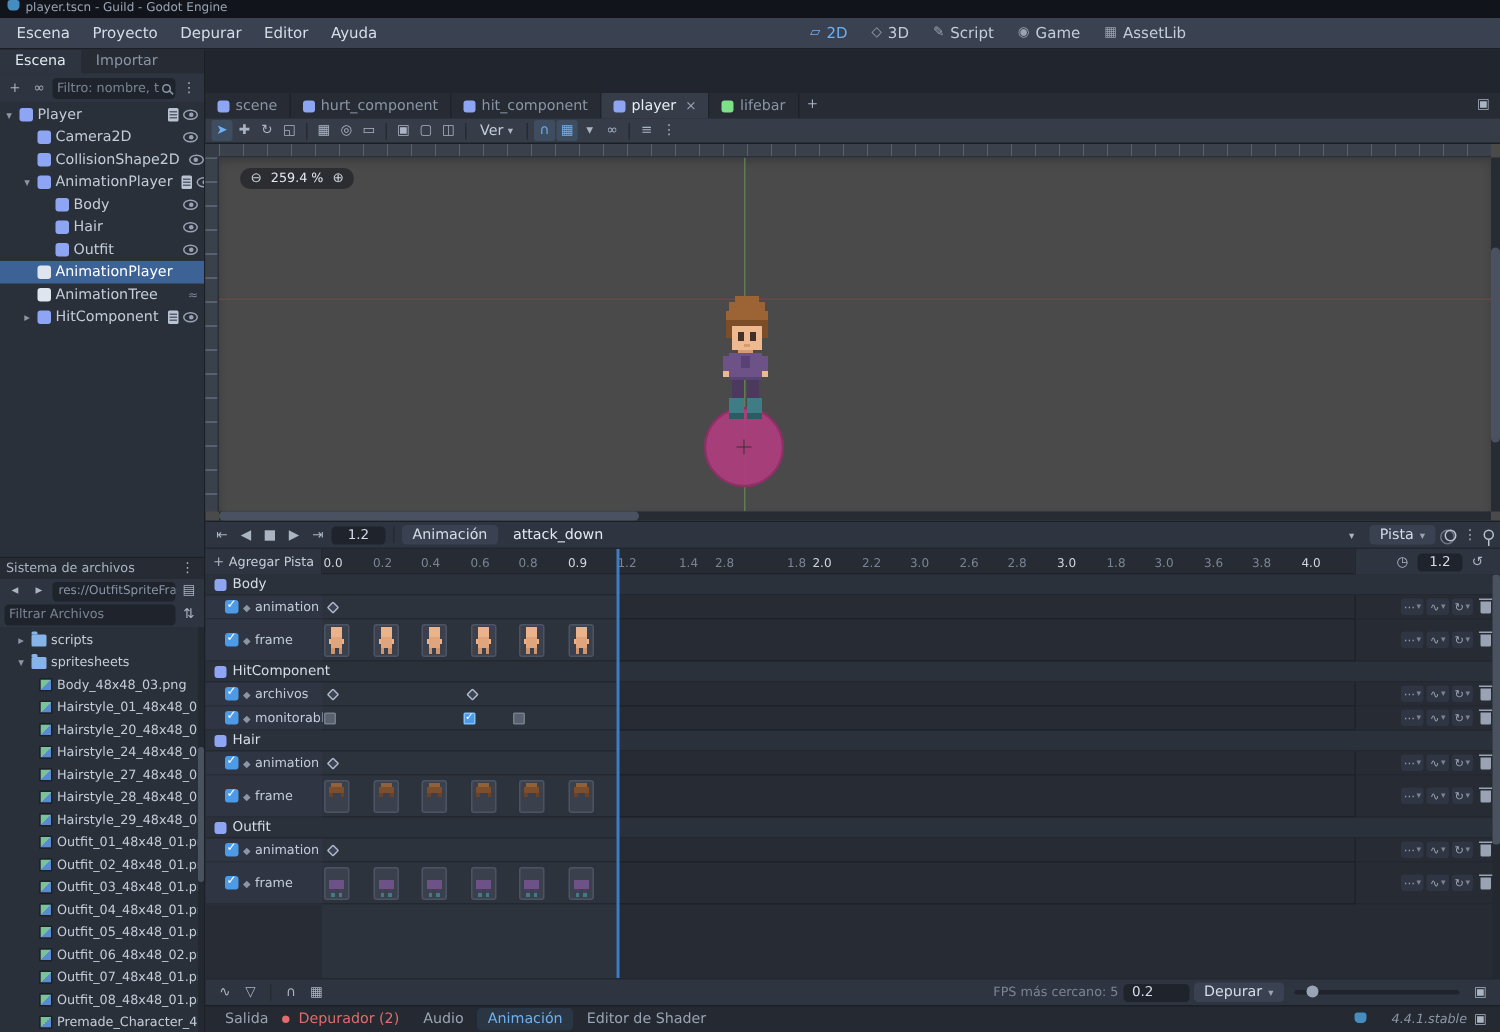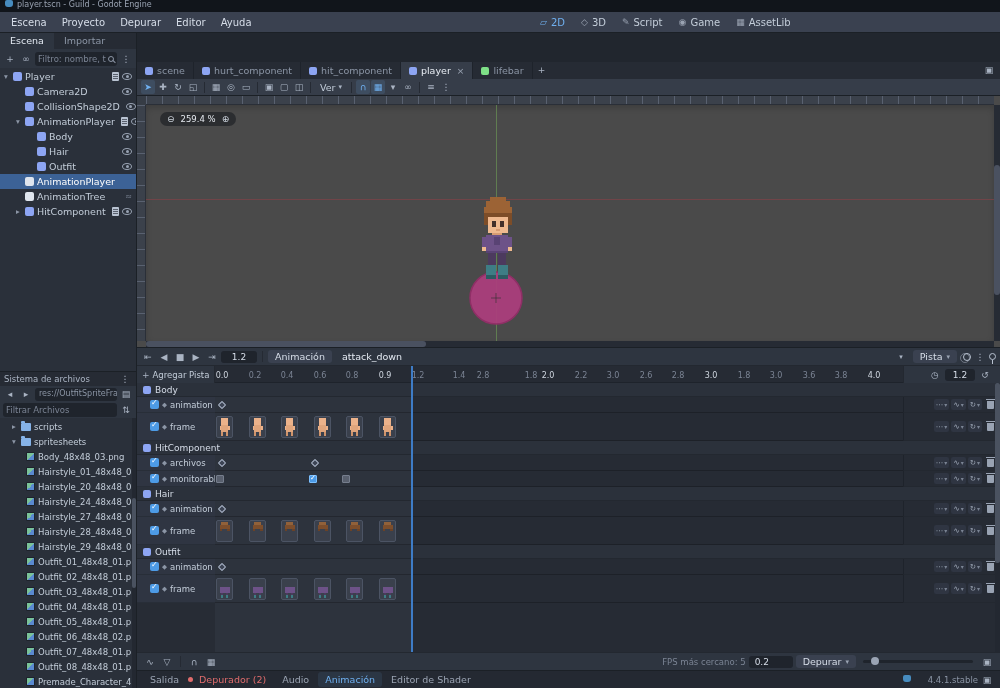--- a/index.html
+++ b/index.html
@@ -147,21 +147,21 @@
   .fps-hint { margin-left:auto; color:#7b8494; font-size:8.5px; }
   .slider { width:110px; height:3px; background:#1f242c; border-radius:2px; position:relative; margin:0 4px; }
   .slider i { position:absolute; left:8px; top:-3px; width:8px; height:8px; border-radius:50%; background:#9aa4b4; }
 
   
   .statusbar { height:18px; flex:none; background:#242932; border-top:1px solid #1b2026; display:flex; align-items:center; gap:2px; padding:0 6px; }
   .sb-item { padding:2px 7px; color:#9aa3b2; font-size:9.5px; border-radius:3px; }
   .sb-item.err { color:#e06c6c; }
   .sb-item.on { color:#6fb0f0; background:rgba(110,176,240,.10); }
   .err-dot { width:5px; height:5px; border-radius:50%; background:#e06c6c; margin-right:-3px; }
-  .version { display:flex; align-items:flex-start; gap:17px; color:#8b95a5; font-size:8.5px; margin-left:auto; }
+  .version { display:flex; align-items:flex-start; gap:17px; color:#8b95a5; font-size:8.5px; margin-left:auto;font-style:italic; }
 </style>
 </head>
 <body>
 
 <svg width="0" height="0" style="position:absolute">
   <defs>
     <symbol id="sym-char" viewBox="0 0 25 42" shape-rendering="crispEdges">
       <rect x="9" y="0" width="8" height="2" fill="#9c6335"></rect>
       <rect x="7" y="2" width="12" height="3" fill="#9c6335"></rect>
       <rect x="6" y="5" width="14" height="3" fill="#9c6335"></rect>

